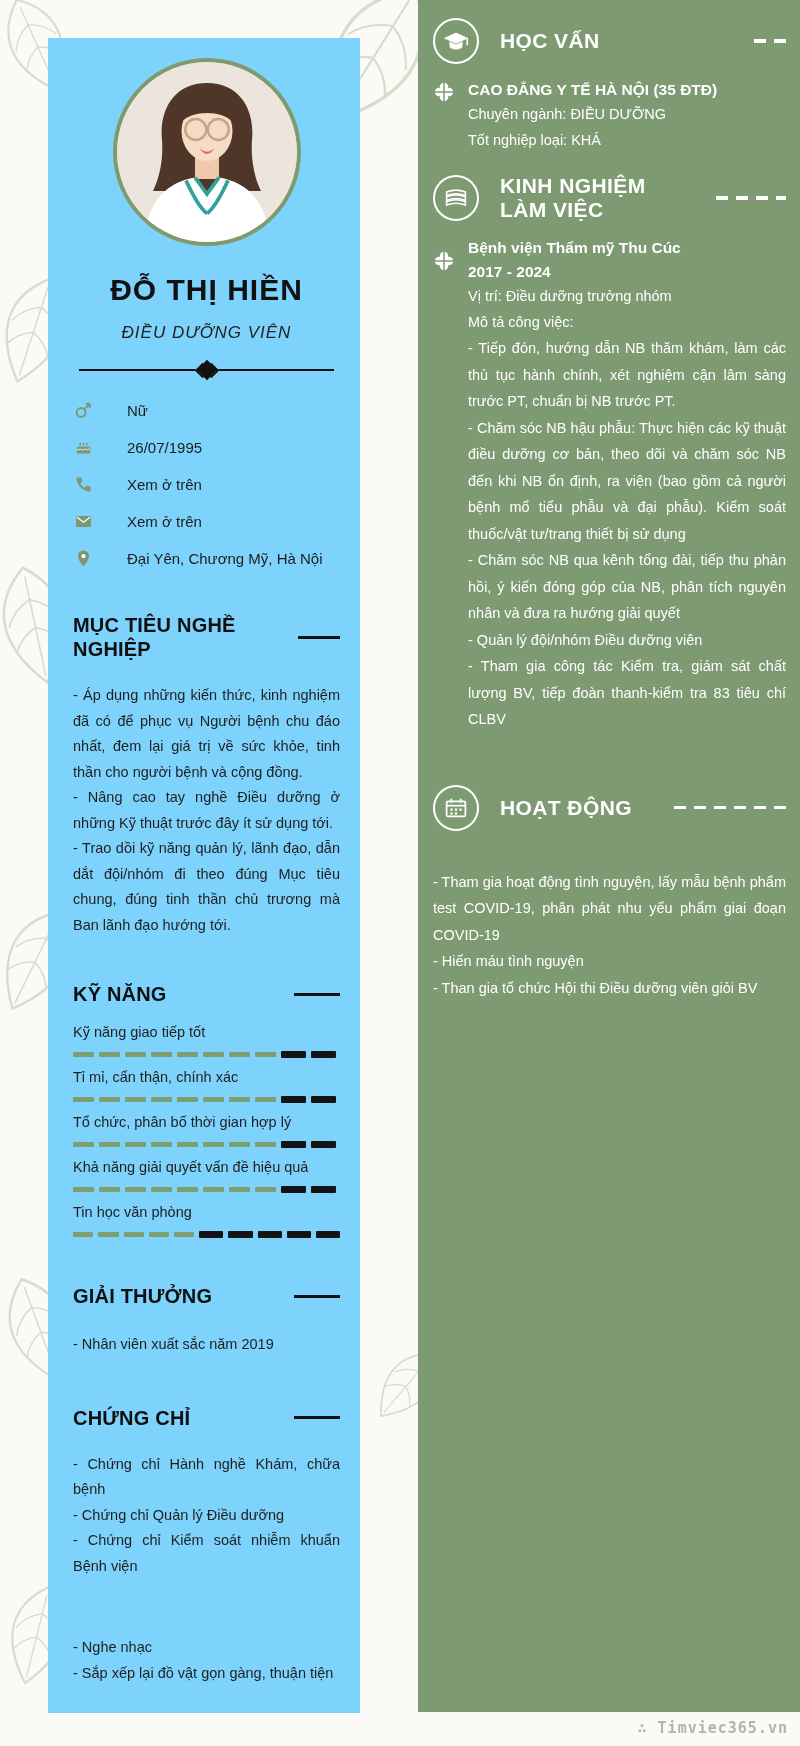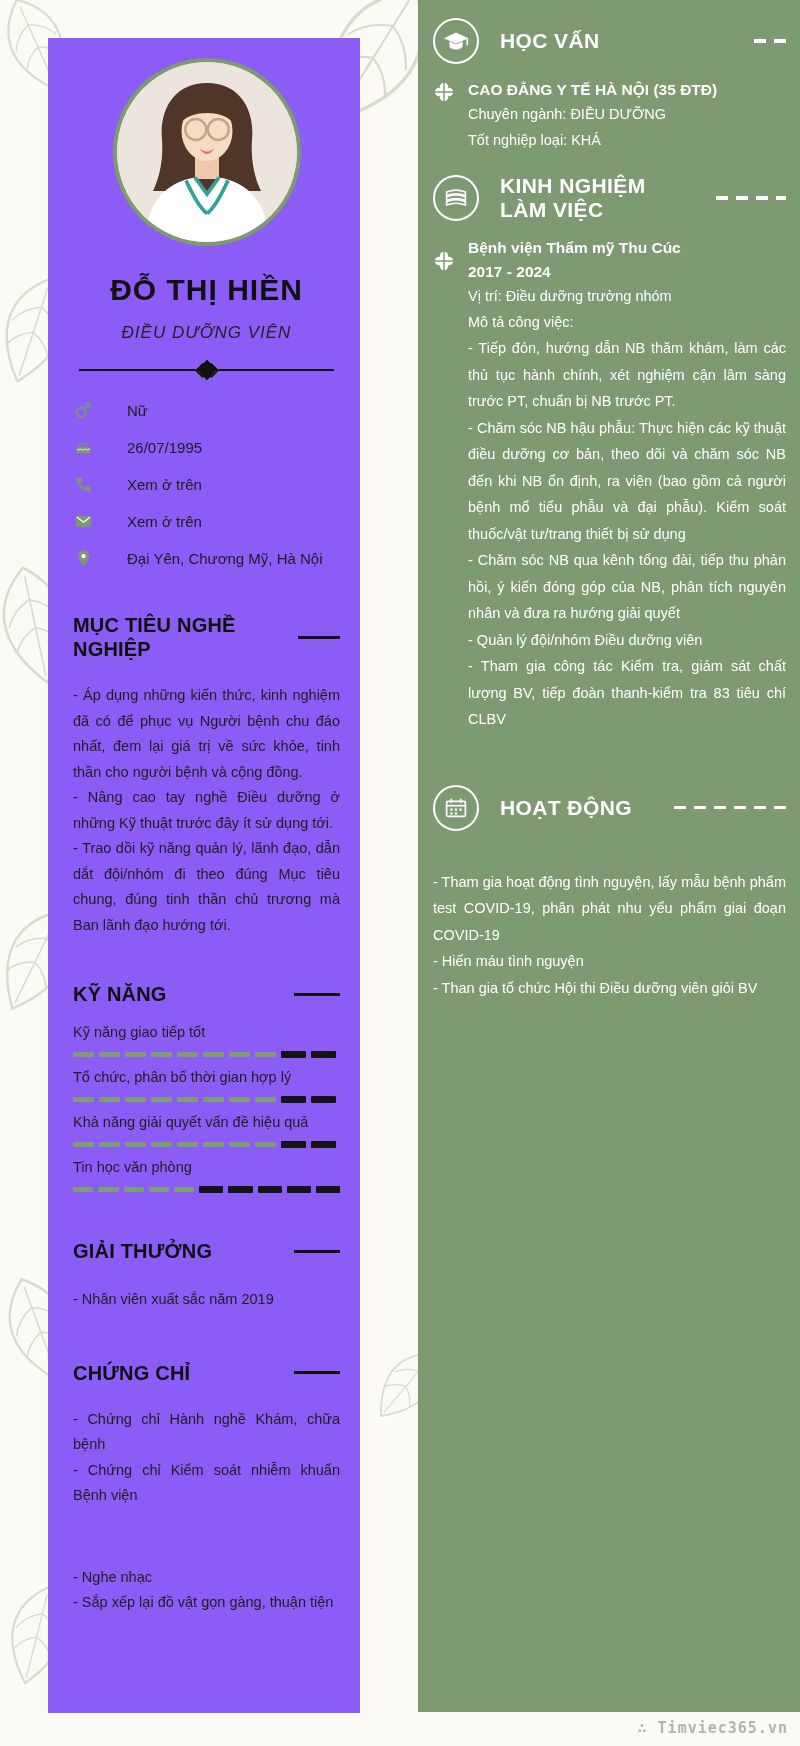--- a/index.html
+++ b/index.html
@@ -16,21 +16,21 @@
     width:800px;height:1746px;position:relative;overflow:hidden;
     background:#fbfaf7;
     font-family:"Liberation Sans", sans-serif;
     color:var(--ink);
   }
   
   .leaf{position:absolute;color:var(--leaf);opacity:.45;z-index:0;}
   
   .left-card{
     position:absolute;left:48px;top:38px;width:312px;height:1675px;
-    background:#8b5cf6;z-index:1;padding:0 20px 0 25px;
+    background:#7dd3fc;z-index:1;padding:0 20px 0 25px;
   }
   .avatar-wrap{width:188px;height:188px;margin:20px auto 0;border-radius:50%;
     border:4px solid #7d9b6e;overflow:hidden;background:#e9e2da;}
   .avatar-wrap svg{display:block;width:100%;height:100%;}
   .name{margin-top:26px;text-align:center;font-size:30px;font-weight:bold;
     letter-spacing:1px;color:#111;line-height:36px;}
   .job-title{margin-top:14px;text-align:center;font-size:17px;letter-spacing:1px;
     color:#222;line-height:22px;font-style:italic;}
   .divider{display:flex;align-items:center;margin:18px 6px 0;height:16px;}
   .divider .dline{flex:1;height:2.5px;background:#111;}
@@ -235,20 +235,35 @@
             <div class="seg seg-on"></div>
             <div class="seg seg-on"></div>
             <div class="seg seg-on"></div>
             <div class="seg seg-on"></div>
             <div class="seg seg-on"></div>
             <div class="seg seg-off"></div>
             <div class="seg seg-off"></div>
           </div>
       </div>
       <div class="skill">
+        <div class="skill-label">Tỉ mỉ, cẩn thận, chính xác</div>
+        <div class="skill-bar">
+            <div class="seg seg-on"></div>
+            <div class="seg seg-on"></div>
+            <div class="seg seg-on"></div>
+            <div class="seg seg-on"></div>
+            <div class="seg seg-on"></div>
+            <div class="seg seg-on"></div>
+            <div class="seg seg-on"></div>
+            <div class="seg seg-on"></div>
+            <div class="seg seg-off"></div>
+            <div class="seg seg-off"></div>
+          </div>
+      </div>
+      <div class="skill">
         <div class="skill-label">Tổ chức, phân bố thời gian hợp lý</div>
         <div class="skill-bar">
             <div class="seg seg-on"></div>
             <div class="seg seg-on"></div>
             <div class="seg seg-on"></div>
             <div class="seg seg-on"></div>
             <div class="seg seg-on"></div>
             <div class="seg seg-on"></div>
             <div class="seg seg-on"></div>
             <div class="seg seg-on"></div>
@@ -299,20 +314,21 @@
     </div>
   </div>
 
   <div class="l-sec" style="margin-top:48px;">
     <div class="sec-head">
       <h2>CHỨNG CHỈ</h2>
       <div class="h-line"></div>
     </div>
     <div class="body-text plain-list">
       <div>- Chứng chỉ Hành nghề Khám, chữa bệnh</div>
+      <div>- Chứng chỉ Quản lý Điều dưỡng</div>
       <div>- Chứng chỉ Kiểm soát nhiễm khuẩn Bệnh viện</div>
     </div>
   </div>
 
   <div class="l-sec" style="margin-top:56px;">
     <div class="body-text plain-list">
       <div>- Nghe nhạc</div>
       <div>- Sắp xếp lại đồ vật gọn gàng, thuận tiện</div>
     </div>
   </div>

